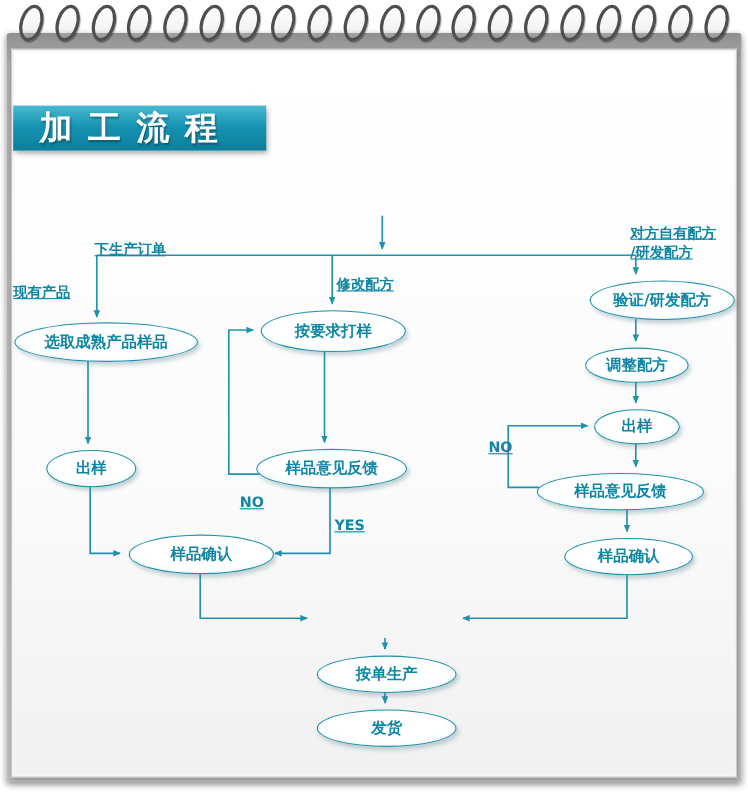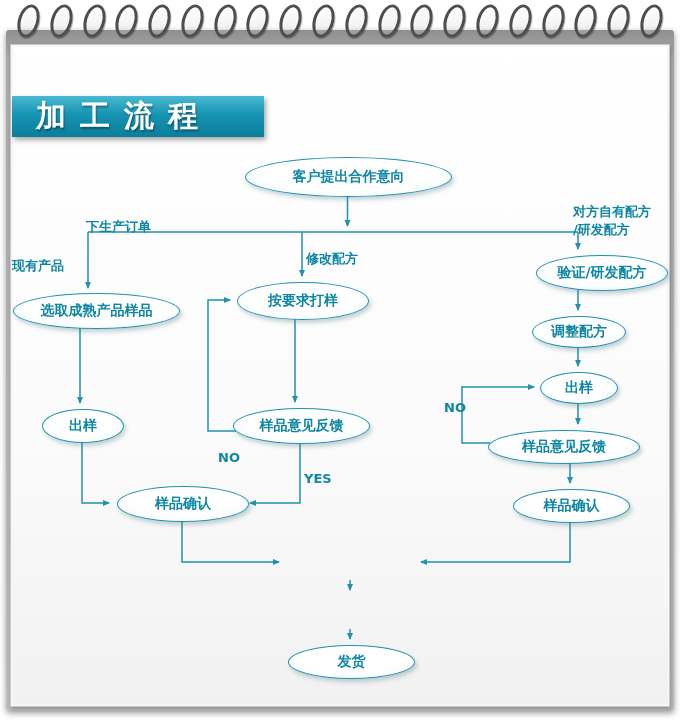--- a/index.html
+++ b/index.html
@@ -36,21 +36,21 @@
   .ring{
     width:15px;height:28px;
     border:3px solid #4e4e4e;border-radius:50%;
     transform:rotate(16deg);
     background:linear-gradient(160deg,rgba(255,255,255,.85),rgba(140,140,140,.15));
     box-shadow:1px 1px 1px rgba(0,0,0,.35);
   }
 
   
   .banner{
-    position:absolute;left:12px;top:96px;width:252px;height:41px;
+    position:absolute;left:12px;top:96px;width:230px;height:41px;
     background:linear-gradient(180deg,#4ab9d2 0%,#1794b2 45%,#0b7e9b 100%);
     box-shadow:2px 3px 5px rgba(0,0,0,.35);
     display:flex;align-items:center;
     padding-left:24px;box-sizing:border-box;
     color:#ffffff;font-size:30px;font-weight:bold;letter-spacing:14px;
     text-shadow:1px 2px 2px rgba(0,0,0,.35);
     z-index:6;
   }
 
   
@@ -60,21 +60,21 @@
   .node{
     position:absolute;z-index:4;
     display:flex;align-items:center;justify-content:center;
     border:1px solid #2191ac;border-radius:50%;
     background:radial-gradient(ellipse at 50% 30%,#ffffff 55%,#f0f9fb 100%);
     box-shadow:2px 3px 4px rgba(90,130,140,.35);
     color:#0e86a4;font-weight:bold;font-size:14px;white-space:nowrap;
   }
   .elabel{
     position:absolute;z-index:4;
-    color:#0e86a4;font-size:13px;font-weight:bold;white-space:nowrap;
+    color:#0e86a4;font-size:13px;font-weight:bold;white-space:nowrap;text-decoration:underline;
   }
 </style>
 </head>
 <body>
 
 <div class="screen">
 
   <div class="backboard"></div>
   <div class="sheet"></div>
 
@@ -133,21 +133,20 @@
       <path d="M578,403 L578,424" marker-end="url(#arw)"></path>
       <path d="M570,463 L570,483" marker-end="url(#arw)"></path>
       <path d="M490,443 L462,443 L462,387 L534,387" marker-end="url(#arw)"></path>
       <path d="M570,522 L570,562 L421,562" marker-end="url(#arw)"></path>
 
       <path d="M350,580 L350,590" marker-end="url(#arw)"></path>
       <path d="M350,629 L350,639" marker-end="url(#arw)"></path>
     </g>
   </svg>
 
-  <div class="node" style="left:245px;top:157px;width:205px;height:38px">客户提出合作意向</div>
 
   <div class="node" style="left:13px;top:293px;width:165px;height:34px">选取成熟产品样品</div>
 
   <div class="node" style="left:237px;top:282px;width:130px;height:36px">按要求打样</div>
 
   <div class="node" style="left:536px;top:255px;width:130px;height:34px">验证/研发配方</div>
 
   <div class="node" style="left:532px;top:316px;width:92px;height:30px">调整配方</div>
 
   <div class="node" style="left:42px;top:409px;width:80px;height:32px">出样</div>
@@ -156,20 +155,21 @@
 
   <div class="node" style="left:540px;top:372px;width:76px;height:30px">出样</div>
 
   <div class="node" style="left:488px;top:430px;width:150px;height:32px">样品意见反馈</div>
 
   <div class="node" style="left:117px;top:486px;width:130px;height:34px">样品确认</div>
 
   <div class="node" style="left:513px;top:489px;width:115px;height:32px">样品确认</div>
 
 
+  <div class="node" style="left:288px;top:596px;width:125px;height:32px">按单生产</div>
 
   <div class="node" style="left:288px;top:645px;width:125px;height:32px">发货</div>
 
   <div class="elabel" style="left:86px;top:218px">下生产订单</div>
   <div class="elabel" style="left:12px;top:257px">现有产品</div>
   <div class="elabel" style="left:306px;top:250px">修改配方</div>
   <div class="elabel" style="left:573px;top:203px">对方自有配方</div>
   <div class="elabel" style="left:573px;top:221px">/研发配方</div>
   <div class="elabel" style="left:218px;top:450px">NO</div>
   <div class="elabel" style="left:304px;top:471px">YES</div>

